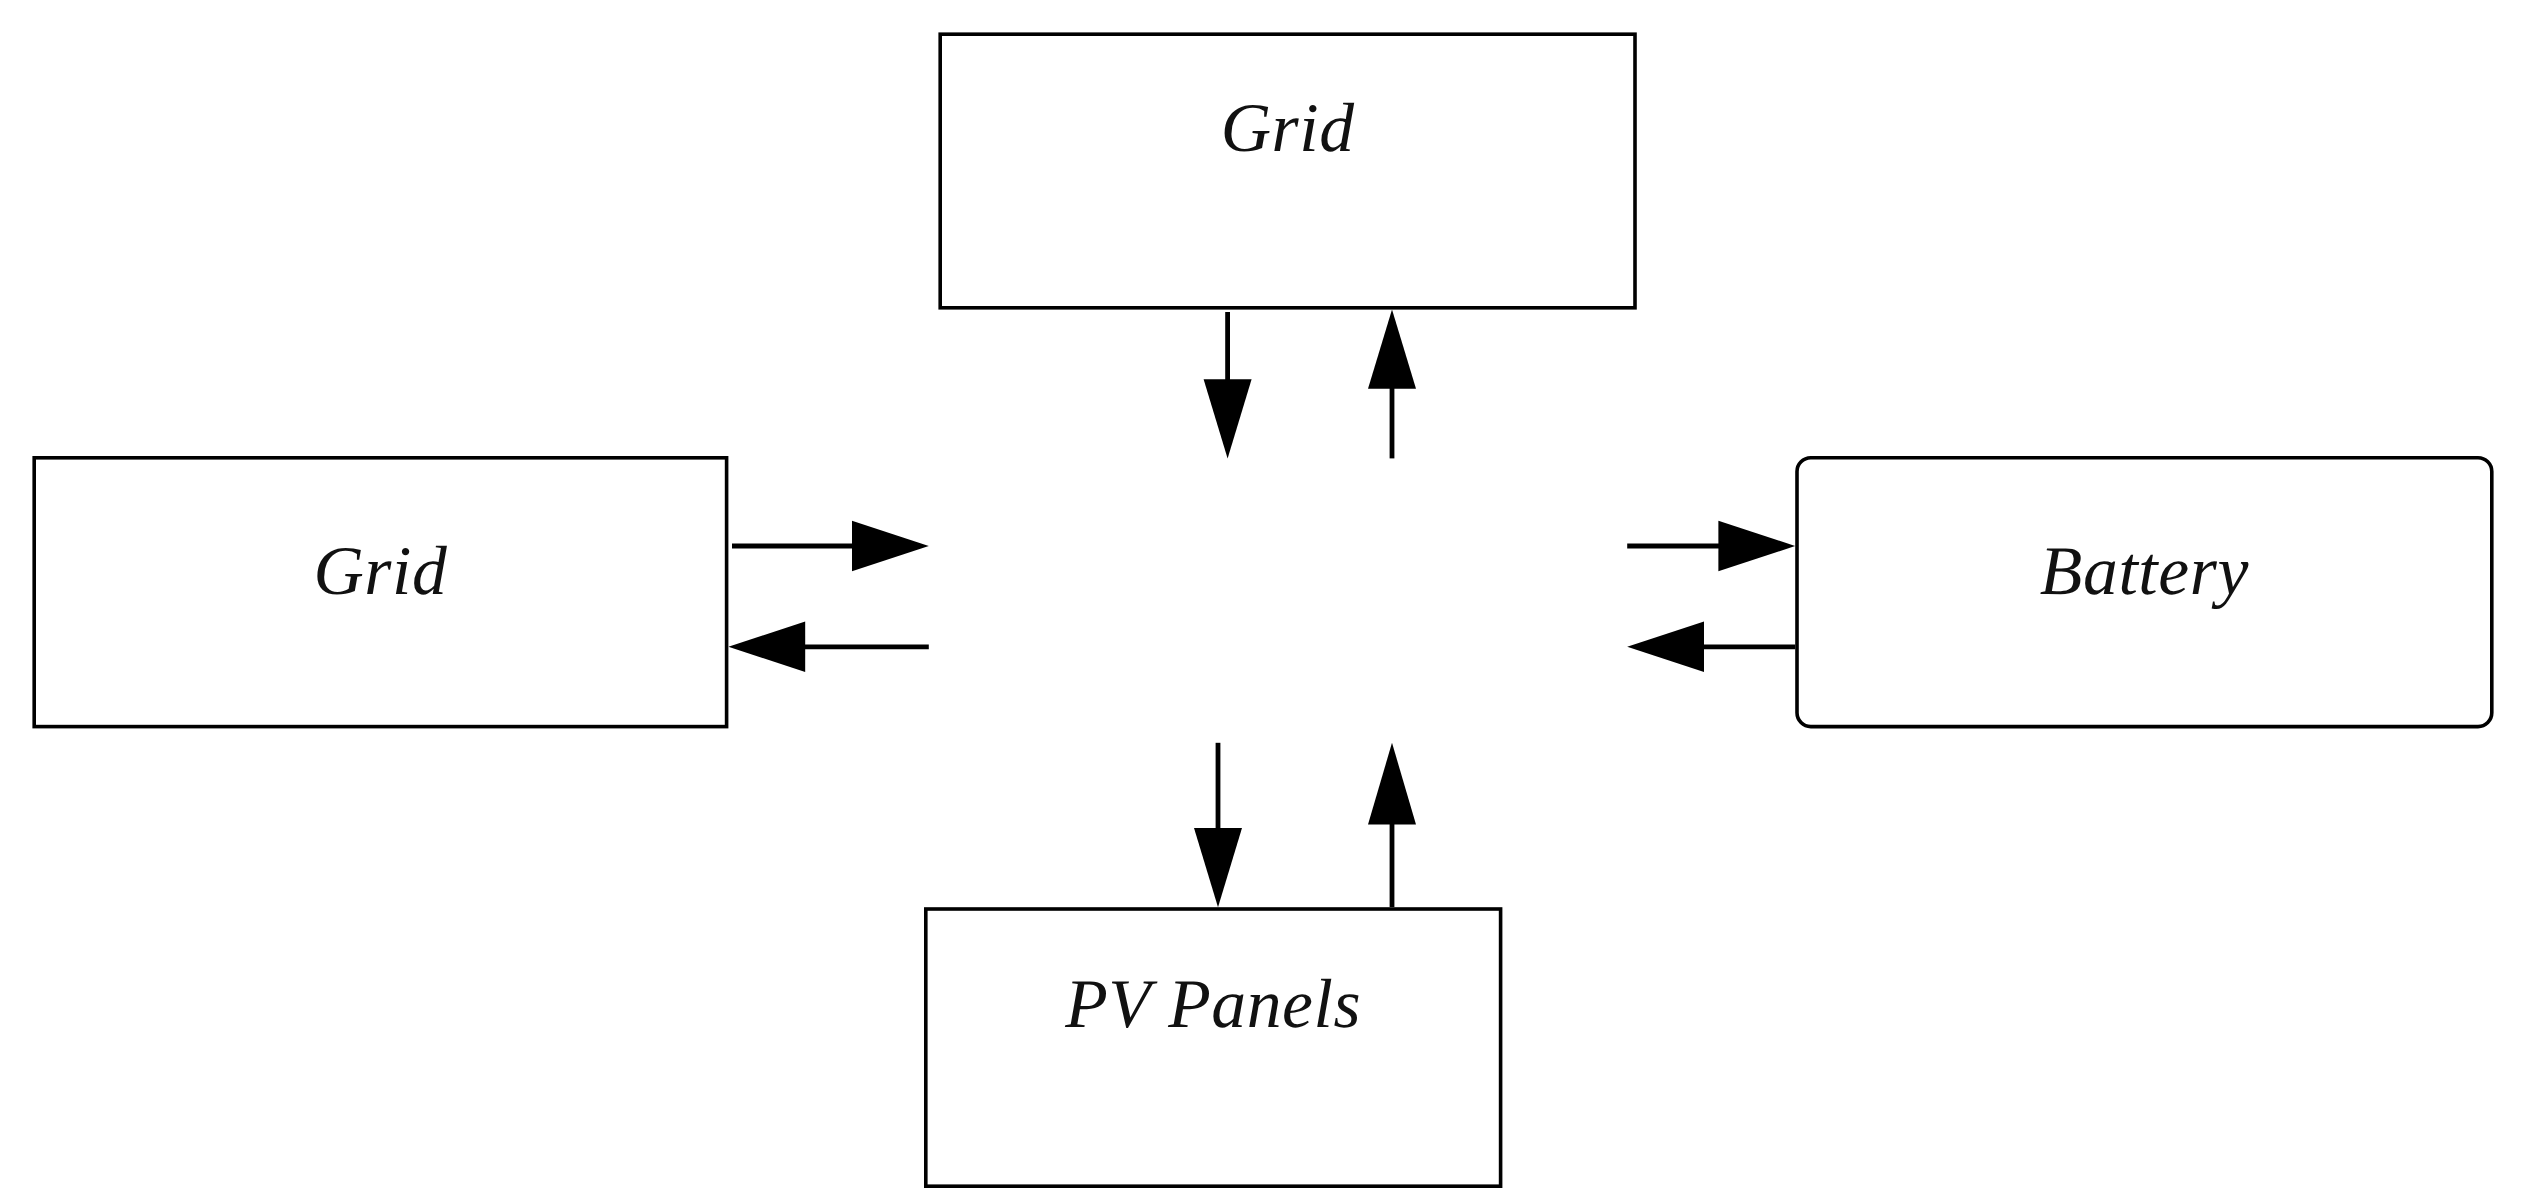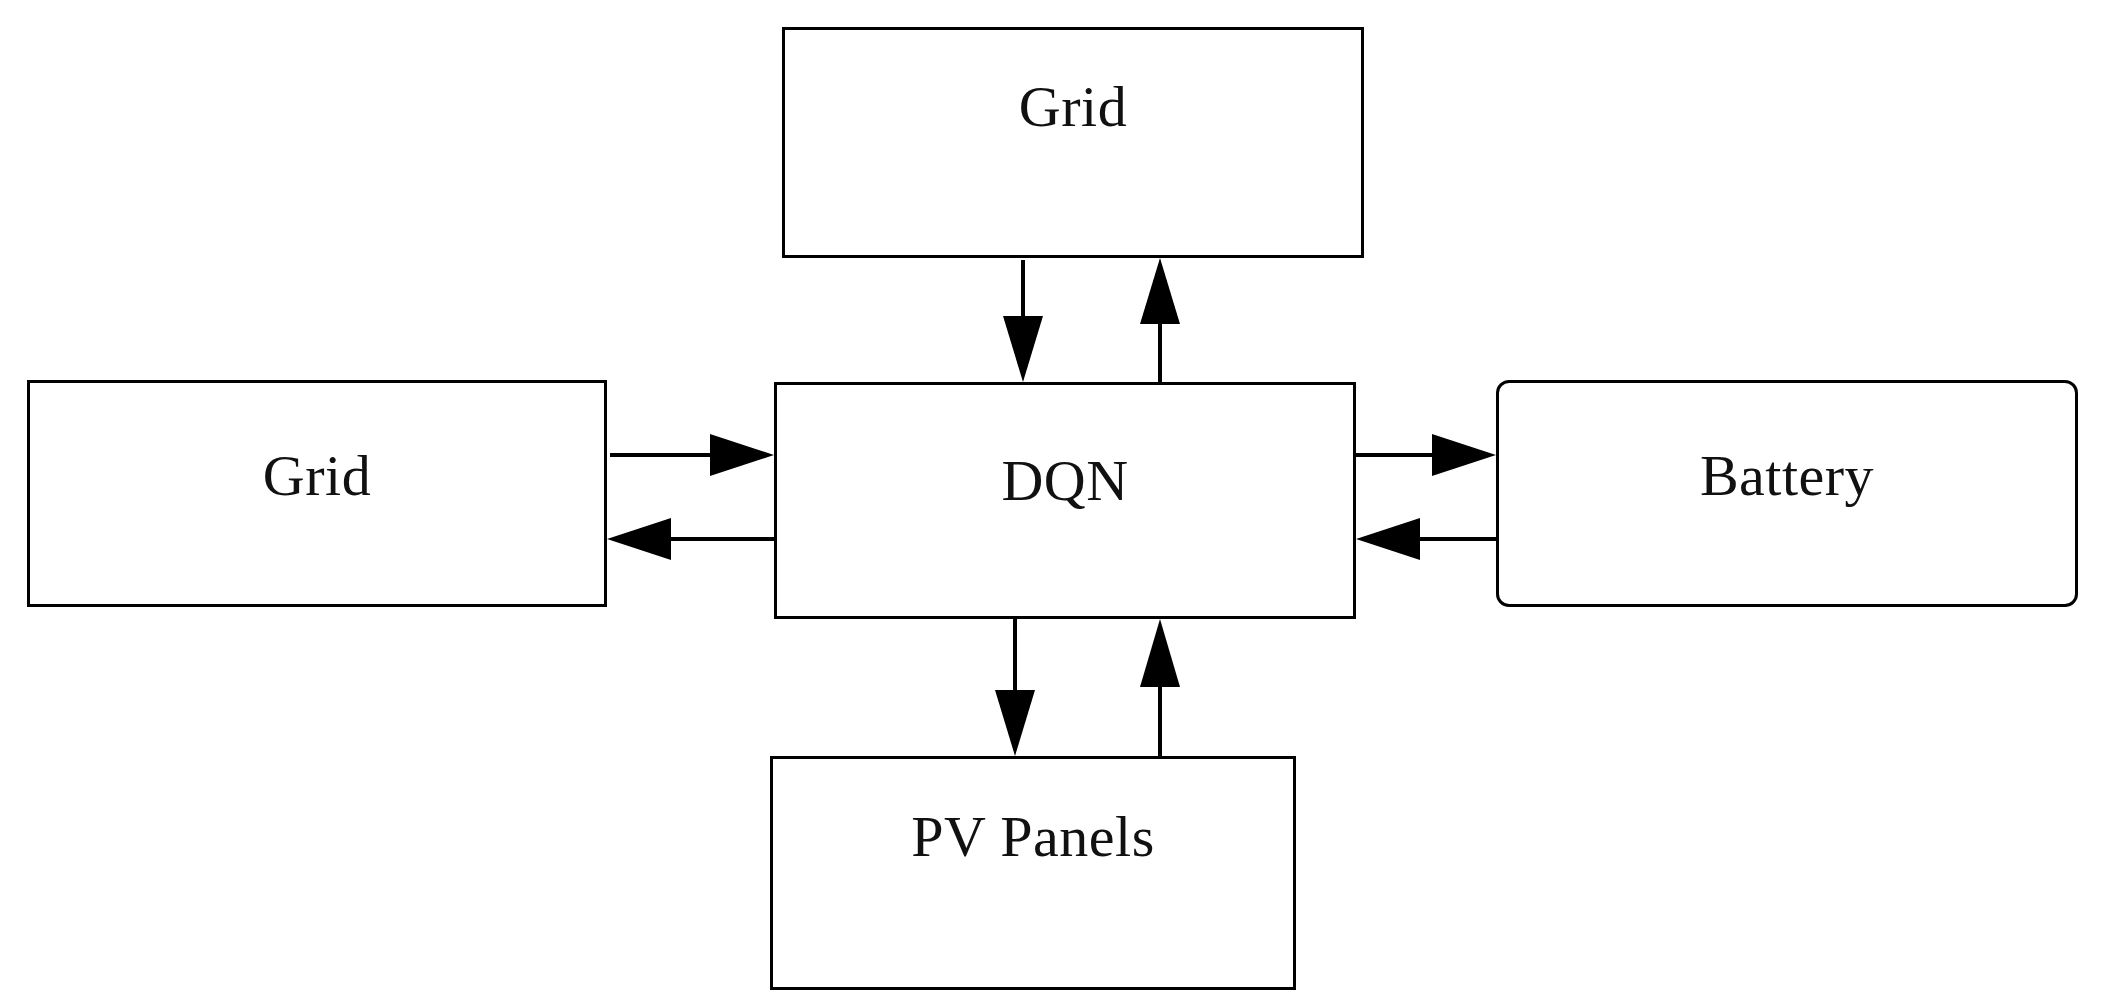--- a/index.html
+++ b/index.html
@@ -24,34 +24,35 @@
   
   .node-box {
     position: absolute;
     box-sizing: border-box;
     background: #ffffff;
     border: 3px solid #000000;
     display: flex;
     align-items: center;
     justify-content: center;
     z-index: 3;
+    font-style: italic;
   }
   .node-label {
     font-size: 58px;
     line-height: 1;
     letter-spacing: 0.5px;
     white-space: nowrap;
     color: #111111;
   }
 
   #box-grid-top   { left: 782px;  top: 27px;  width: 582px; height: 231px; }
   #box-grid-left  { left: 27px;   top: 380px; width: 580px; height: 227px; }
   #box-dqn        { left: 774px;  top: 382px; width: 582px; height: 237px; }
   #box-battery    { left: 1496px; top: 380px; width: 582px; height: 227px; border-radius: 13px; }
-  #box-pv         { left: 770px;  top: 756px; width: 526px; height: 234px; }
+  #box-pv         { left: 770px;  top: 756px; width: 482px; height: 234px; }
 
   
   #box-grid-top   .node-label { transform: translateY(-36px); }
   #box-grid-left  .node-label { transform: translateY(-18px); }
   #box-dqn        .node-label { transform: translateY(-20px); }
   #box-battery    .node-label { transform: translateY(-18px); }
   #box-pv         .node-label { transform: translateY(-36px); }
 
   
   #connectors {
@@ -122,23 +123,20 @@
   </svg>
 
   <div class="node-box" id="box-grid-top">
     <span class="node-label">Grid</span>
   </div>
 
   <div class="node-box" id="box-grid-left">
     <span class="node-label">Grid</span>
   </div>
 
-  <div class="node-box" id="box-dqn">
-    <span class="node-label">DQN</span>
-  </div>
 
   <div class="node-box" id="box-battery">
     <span class="node-label">Battery</span>
   </div>
 
   <div class="node-box" id="box-pv">
     <span class="node-label">PV Panels</span>
   </div>
 
 </div>

